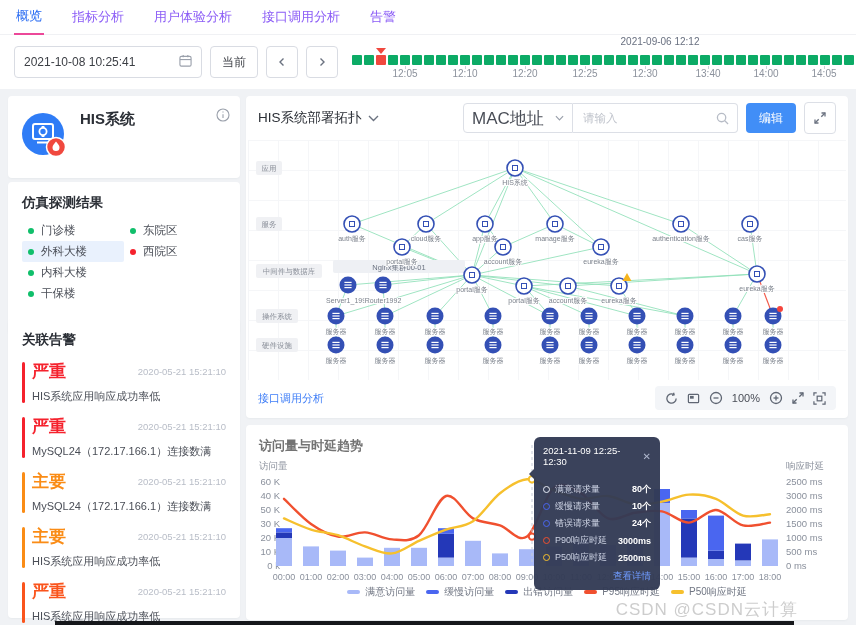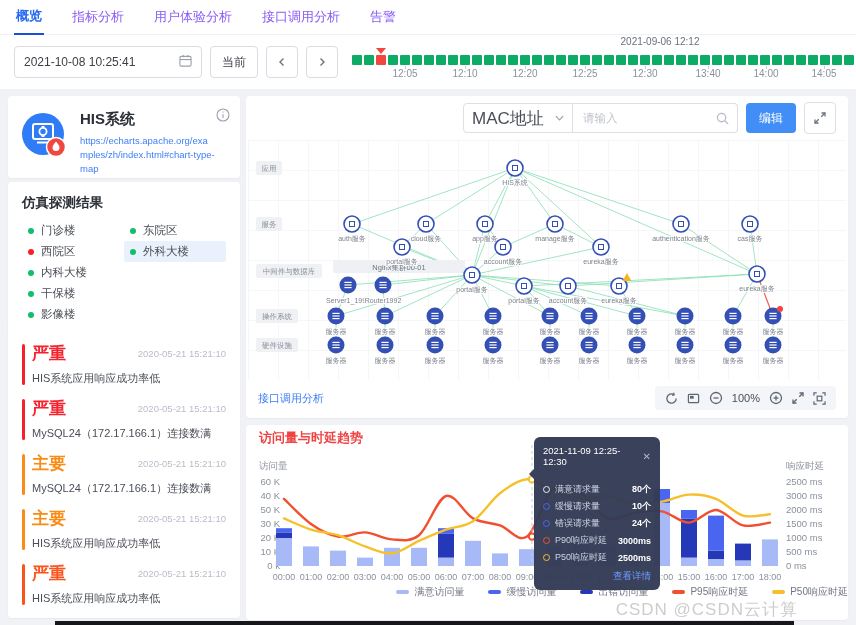--- a/index.html
+++ b/index.html
@@ -1,21 +1,21 @@
 <!DOCTYPE html>
 <html><head>
 <meta charset="utf-8">
 <style>
   html,body{margin:0;padding:0;background:#fff;}
   .page{position:relative;width:856px;height:625px;overflow:hidden;background:#fff;
         font-family:"Liberation Sans","DejaVu Sans",sans-serif;color:#333;}
   
   .tabs{display:flex;align-items:center;height:34px;padding-left:14px;border-bottom:1px solid #f0f1f4;}
   .tab{font-size:13px;color:#8b5cf6;margin-right:26px;padding:8px 2px;cursor:pointer;}
-  .tab.active{color:#2468f2;font-weight:bold;border-bottom:2px solid #1d4ed8;}
+  .tab.active{color:#2468f2;font-weight:normal;border-bottom:2px solid #ec4899;}
   
   .timebar{display:flex;align-items:center;height:54px;padding:0 10px 0 14px;}
   .dt-box{display:flex;align-items:center;justify-content:space-between;width:168px;height:30px;
           border:1px solid #d9dce3;border-radius:4px;padding:0 9px;font-size:12px;color:#3c3f45;}
   .btn-sm{display:flex;align-items:center;justify-content:center;height:32px;border:1px solid #d9dce3;
           border-radius:4px;background:#fff;font-size:12px;color:#3c3f45;margin-left:8px;cursor:pointer;}
   .btn-cur{padding:0 11px;}
   .btn-sq{width:32px;}
   .timeline{position:relative;flex:1;height:54px;margin-left:14px;}
   .tl-squares{position:absolute;left:0;top:20px;display:flex;gap:2px;}
@@ -69,22 +69,22 @@
      background-image:linear-gradient(#f5f6f8 1px,transparent 1px),linear-gradient(90deg,#f5f6f8 1px,transparent 1px);
      background-size:30px 30px;}
   .topo-foot{display:flex;align-items:center;height:36px;padding:0 12px;}
   .link{font-size:11px;color:#3f7ef7;cursor:pointer;}
   .topo-tools{margin-left:auto;display:flex;align-items:center;gap:9px;background:#f3f5f8;
               border-radius:4px;padding:5px 10px;}
   .topo-tools .zoom-lv{font-size:11px;color:#4a4e57;}
   .tool-ico{display:flex;cursor:pointer;}
   
   .chart-card{left:246px;top:336px;width:602px;height:195px;}
-  .chart-title{position:absolute;left:13px;top:4px;font-size:13px;font-weight:bold;color:#ef4444;}
-  .legend{position:absolute;left:0;right:0;top:160px;display:flex;justify-content:flex-end;gap:24px;}
+  .chart-title{position:absolute;left:13px;top:12px;font-size:13px;font-weight:bold;color:#737373;}
+  .legend{position:absolute;left:0;right:0;top:160px;display:flex;justify-content:center;gap:11px;}
   .lg-item{display:flex;align-items:center;gap:5px;font-size:10px;color:#707683;cursor:pointer;}
   .lg-dash{width:13px;height:4px;border-radius:2px;}
   
   .ctip{position:absolute;left:288px;top:12px;width:126px;background:rgba(50,58,84,.96);border-radius:6px;
         padding:8px 9px 7px;box-sizing:border-box;color:#fff;z-index:5;}
   .ctip:before{content:"";position:absolute;left:-5px;top:32px;border-top:5px solid transparent;
         border-bottom:5px solid transparent;border-right:5px solid rgba(50,58,84,.96);}
   .ctip-head{display:flex;justify-content:space-between;align-items:center;font-size:9.5px;margin-bottom:14px;}
   .ctip-x{cursor:pointer;color:#aeb6cc;font-size:10px;}
   .ctip-row{display:flex;align-items:center;height:17px;font-size:9px;color:#cdd3e4;}
@@ -207,68 +207,64 @@
           <rect x="13" y="13" width="20" height="15" rx="2" fill="none" stroke="#fff" stroke-width="2"></rect>
           <circle cx="23" cy="20.5" r="3.6" fill="none" stroke="#fff" stroke-width="1.8"></circle>
           <rect x="21.6" y="15" width="2.8" height="2" fill="#fff"></rect>
             <rect x="21.6" y="24" width="2.8" height="2" fill="#fff"></rect>
           <line x1="17" y1="31.5" x2="29" y2="31.5" stroke="#fff" stroke-width="2"></line>
           <circle cx="36" cy="36" r="9.5" fill="#f0483e" stroke="#fff" stroke-width="1.5"></circle>
           <path d="M36 30.5 C38 33 39.5 34.5 39.5 36.5 A3.5 3.5 0 1 1 32.5 36.5 C32.5 34.5 34 33 36 30.5 Z" fill="#fff"></path>
         </svg>
       </div>
       <div class="app-title">HIS系统</div>
-      <div class="app-link">https://echarts.apache.org/examples/zh/index.html#chart-type-map</div>
       <div class="info-ico">
         <svg width="14" height="14" viewBox="0 0 14 14" fill="none" stroke="#9aa0ab" stroke-width="1.1">
           <circle cx="7" cy="7" r="6"></circle>
             <line x1="7" y1="6.2" x2="7" y2="10"></line>
             <line x1="7" y1="3.6" x2="7" y2="4.6"></line>
         </svg>
       </div>
     </div>
 
     <div class="card probe-card">
       <div class="sec-title">仿真探测结果</div>
       <div class="probe-grid" id="probe-grid">
           <div class="probe-item">
             <span class="dot" style="background: rgb(16, 191, 107);"></span>
             <span>门诊楼</span>
           </div>
           <div class="probe-item">
             <span class="dot" style="background: rgb(16, 191, 107);"></span>
             <span>东院区</span>
           </div>
+          <div class="probe-item sel">
+            <span class="dot" style="background: rgb(16, 191, 107);"></span>
+            <span>外科大楼</span>
+          </div>
           <div class="probe-item">
             <span class="dot" style="background: rgb(245, 34, 45);"></span>
             <span>西院区</span>
-          </div>
-          <div class="probe-item sel">
-            <span class="dot" style="background: rgb(16, 191, 107);"></span>
-            <span>外科大楼</span>
           </div>
           <div class="probe-item">
             <span class="dot" style="background: rgb(16, 191, 107);"></span>
             <span>内科大楼</span>
           </div>
           <div></div>
           <div class="probe-item">
             <span class="dot" style="background: rgb(16, 191, 107);"></span>
             <span>干保楼</span>
           </div>
           <div></div>
-          <div class="probe-item">
-            <span class="dot" style="background: rgb(16, 191, 107);"></span>
-            <span>影像楼</span>
-          </div>
           <div></div>
         </div>
     </div>
 
     <div class="card alarm-card">
+      <div class="sec-title">关联告警</div>
       <div id="alarm-list">
           <div class="alarm-item">
             <div class="bar" style="background: rgb(245, 34, 45);"></div>
             <div class="alarm-top">
               <span class="alarm-sev" style="color: rgb(245, 34, 45);">严重</span>
               <span class="alarm-time">2020-05-21 15:21:10</span>
             </div>
             <div class="alarm-desc">HIS系统应用响应成功率低</div>
           </div>
           <div class="alarm-item">
@@ -301,20 +297,26 @@
               <span class="alarm-sev" style="color: rgb(250, 84, 28);">严重</span>
               <span class="alarm-time">2020-05-21 15:21:10</span>
             </div>
             <div class="alarm-desc">HIS系统应用响应成功率低</div>
           </div>
         </div>
     </div>
 
     <div class="card topo-card">
       <div class="topo-head">
+        <div class="topo-title">
+          <span>HIS系统部署拓扑</span>
+          <svg width="11" height="7" viewBox="0 0 11 7" fill="none" stroke="#6b7280" stroke-width="1.4">
+              <polyline points="1,1 5.5,5.5 10,1"></polyline>
+            </svg>
+        </div>
         <div class="topo-ctrl">
           <div class="sel-box">
             <span>MAC地址</span>
             <svg width="9" height="6" viewBox="0 0 10 6" fill="none" stroke="#9aa0ab" stroke-width="1.3">
                 <polyline points="1,1 5,5 9,1"></polyline>
               </svg>
           </div>
           <div class="inp-box">
             <input placeholder="请输入" style="">
             <svg width="13" height="13" viewBox="0 0 14 14" fill="none" stroke="#b7bcc6" stroke-width="1.4">

